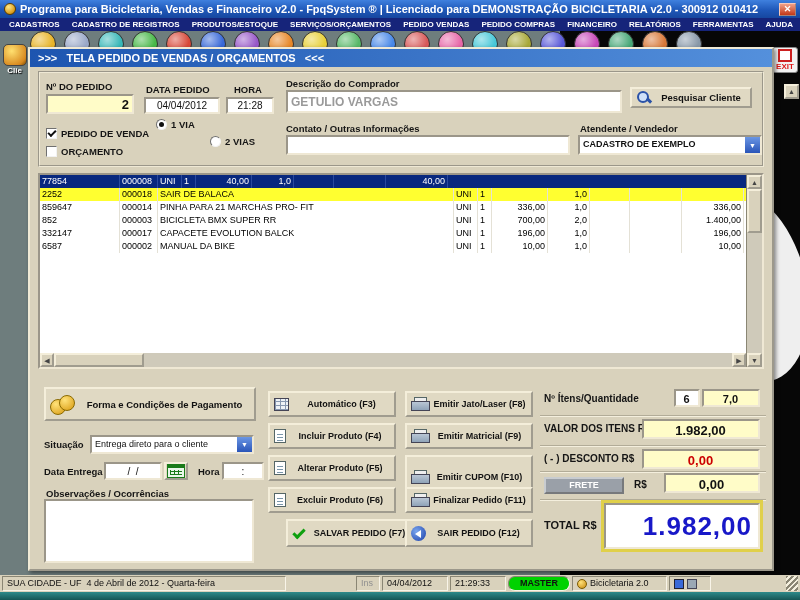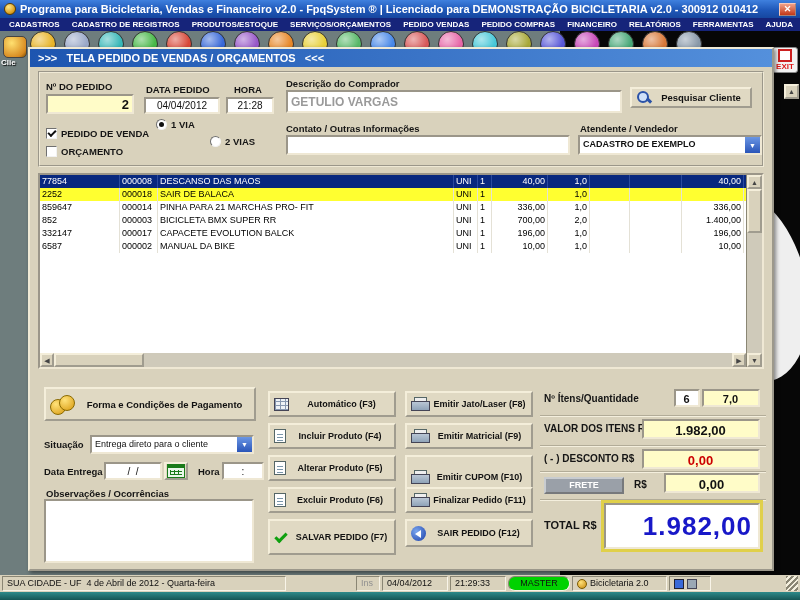--- a/index.html
+++ b/index.html
@@ -23,21 +23,21 @@
 
   
   #menubar{position:absolute;left:0;top:18px;width:800px;height:13px;background:#16247a;
     display:flex;align-items:center;padding-left:3px;overflow:hidden;}
   .menu-item{color:#fff;font-size:8px;font-weight:bold;padding:0 6px;white-space:nowrap;}
 
   
   #toolbar-icons{position:absolute;left:30px;top:31px;display:flex;gap:8px;}
   .tb-circle{width:26px;height:26px;border-radius:50%;border:1px solid #333;flex:none;}
 
-  #tool-left{position:absolute;left:1px;top:36px;width:27px;text-align:left;}
+  #tool-left{position:absolute;left:1px;top:44px;width:27px;text-align:center;}
   #tool-left .big{width:24px;height:22px;margin:0 auto;border-radius:5px;
     background:radial-gradient(circle at 35% 30%,#ffe070,#d88a20 75%,#7a4c00);border:1px solid #444;}
   #tool-left .cap{color:#fff;font-size:8px;font-weight:bold;text-shadow:1px 1px 1px #000;}
 
   #exit-chip{position:absolute;right:2px;top:47px;width:26px;background:#f2f2f2;border:1px solid #888;
     border-radius:3px;text-align:center;padding:1px 0;}
   #exit-chip .door{width:14px;height:13px;margin:0 auto;background:#fff;border:2px solid #cc2020;}
   #exit-chip .cap{color:#dd1818;font-size:8px;font-weight:bold;}
 
   #mdi-up{position:absolute;right:1px;top:84px;width:15px;height:15px;}
@@ -136,21 +136,21 @@
     font-size:9px;font-weight:bold;text-align:center;line-height:13px;}
   #total-field{position:absolute;background:#fff;border:2px inset #efe8d4;box-shadow:0 0 0 3px #e0d04a;
     font-size:26px;font-weight:bold;text-align:right;padding:6px 6px 0 0;letter-spacing:1px;}
 
   
   #statusbar{position:absolute;left:0;top:575px;width:800px;height:17px;background:#d9d2bc;
     display:flex;gap:2px;padding:1px 2px;align-items:stretch;}
   .sb{border:1px solid;border-color:#8a8674 #f8f4e8 #f8f4e8 #8a8674;font-size:9px;line-height:13px;
     padding:0 4px;white-space:pre;overflow:hidden;color:#111;display:flex;align-items:center;gap:3px;}
   .sb.bold{font-weight:normal;margin-top:16px;}
-  #sb-user{justify-content:center;font-weight:normal;border-radius:7px;}
+  #sb-user{justify-content:center;font-weight:bold;border-radius:7px;}
   .mini{width:10px;height:10px;flex:none;}
   .mini.gold{border-radius:50%;background:radial-gradient(circle at 35% 30%,#ffe27a,#c88a10);border:1px solid #7a5a00;}
   .mini.monitor{background:#3a6ad8;border:1px solid #223;}
   .mini.printer2{background:#9aa8b4;border:1px solid #445;}
   .mini.logo{background:linear-gradient(90deg,#d82020 0 33%,#e8c020 33% 66%,#2048c8 66% 100%);border:1px solid #333;}
   #grip{width:12px;flex:none;background:repeating-linear-gradient(135deg,#8a8674 0 2px,#f4efdd 2px 4px);}
 
   #teal-strip{position:absolute;left:0;top:592px;width:800px;height:8px;background:linear-gradient(#2d8a8a,#155555);}
 </style>
 </head>
@@ -263,21 +263,20 @@
           <span class="arrow">▼</span>
         </div>
       </div>
 
       <div id="grid">
         <div id="grid-main">
           <div id="grid-body">
               <div class="grid-row" style="background: rgb(8, 40, 126); color: rgb(255, 255, 255);">
                 <div class="gc c0" style="border-right-color: rgb(42, 74, 158);">77854</div>
                 <div class="gc c1" style="border-right-color: rgb(42, 74, 158);">000008</div>
-                <div class="gc c2" style="border-right-color: rgb(42, 74, 158);">DESCANSO DAS MAOS</div>
                 <div class="gc c3" style="border-right-color: rgb(42, 74, 158);">UNI</div>
                 <div class="gc c4" style="border-right-color: rgb(42, 74, 158);">1</div>
                 <div class="gc c5" style="border-right-color: rgb(42, 74, 158);">40,00</div>
                 <div class="gc c6" style="border-right-color: rgb(42, 74, 158);">1,0</div>
                 <div class="gc c7" style="border-right-color: rgb(42, 74, 158);"></div>
                 <div class="gc c8" style="border-right-color: rgb(42, 74, 158);"></div>
                 <div class="gc c9" style="border-right-color: rgb(42, 74, 158);">40,00</div>
               </div>
               <div class="grid-row" style="background: rgb(255, 255, 48);">
                 <div class="gc c0">2252</div>
@@ -386,21 +385,21 @@
         <span class="btn-lbl">Incluir Produto  (F4)</span>
       </div>
       <div class="btn" style="left:238px;top:388px;width:128px;height:26px">
         <span class="icon-doc"></span>
         <span class="btn-lbl">Alterar Produto  (F5)</span>
       </div>
       <div class="btn" style="left:238px;top:420px;width:128px;height:26px">
         <span class="icon-doc"></span>
         <span class="btn-lbl">Excluir Produto  (F6)</span>
       </div>
-      <div class="btn" style="left:238px;top:452px;width:128px;height:36px">
+      <div class="btn" style="left:256px;top:452px;width:128px;height:28px">
         <span class="icon-check"></span>
         <span class="btn-lbl">SALVAR PEDIDO (F7)</span>
       </div>
 
       <div class="btn" style="left:375px;top:324px;width:128px;height:26px">
         <span class="icon-printer"></span>
         <span class="btn-lbl">Emitir Jato/Laser (F8)</span>
       </div>
       <div class="btn" style="left:375px;top:356px;width:128px;height:26px">
         <span class="icon-printer"></span>

